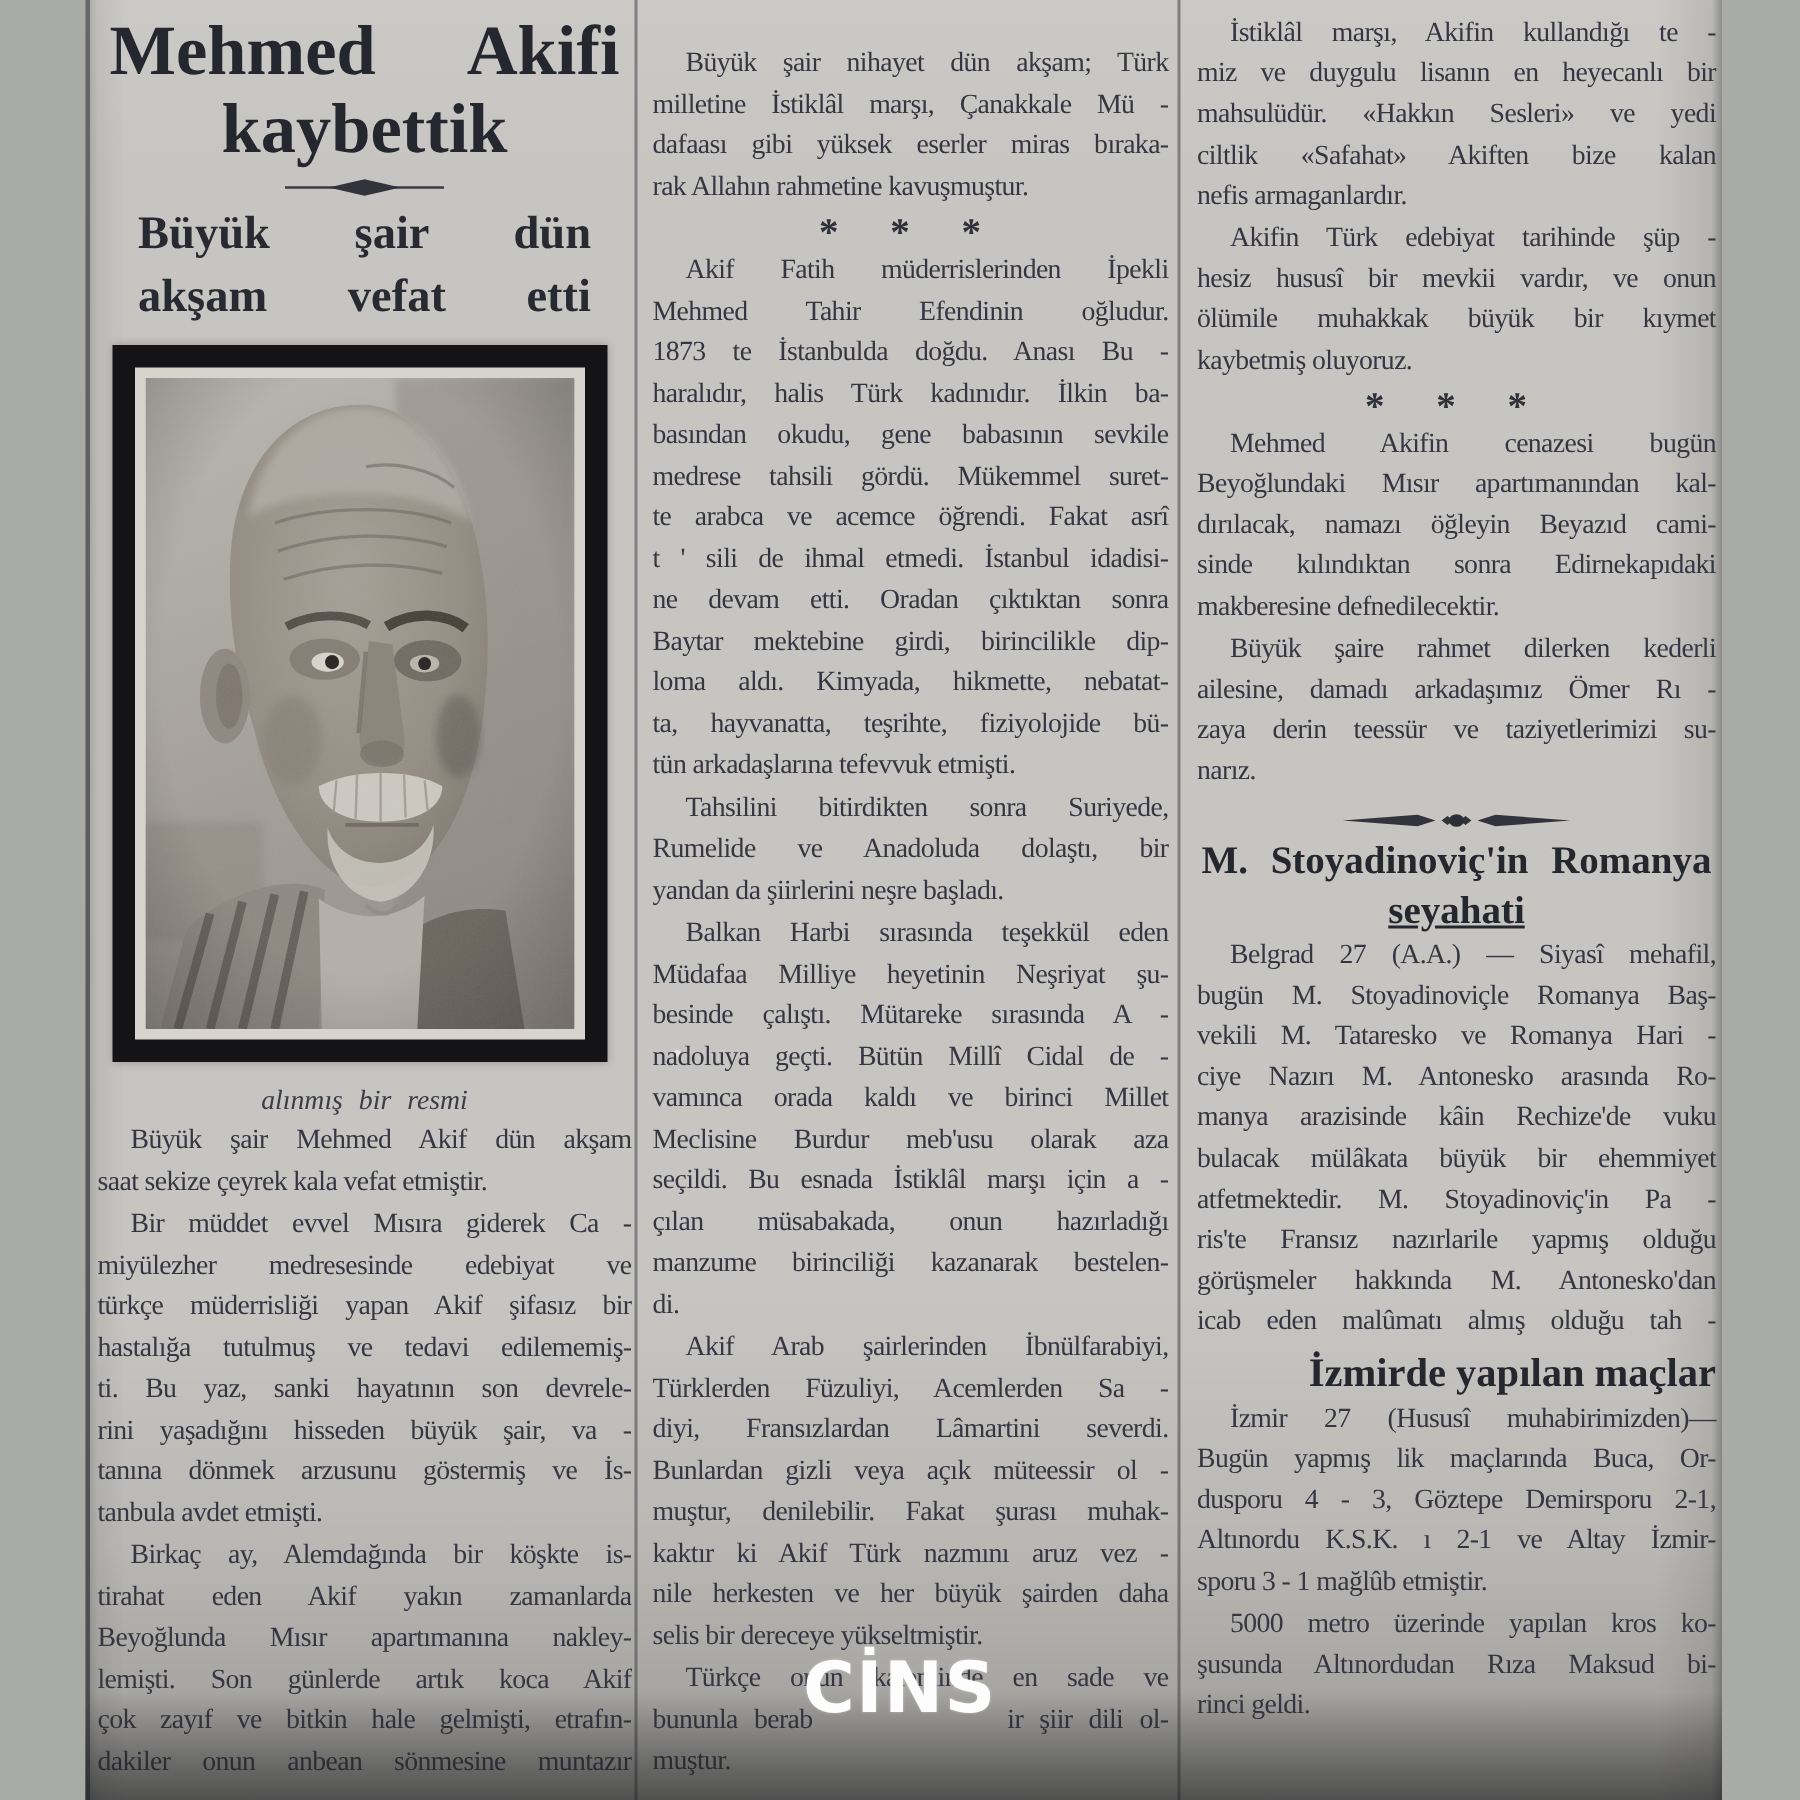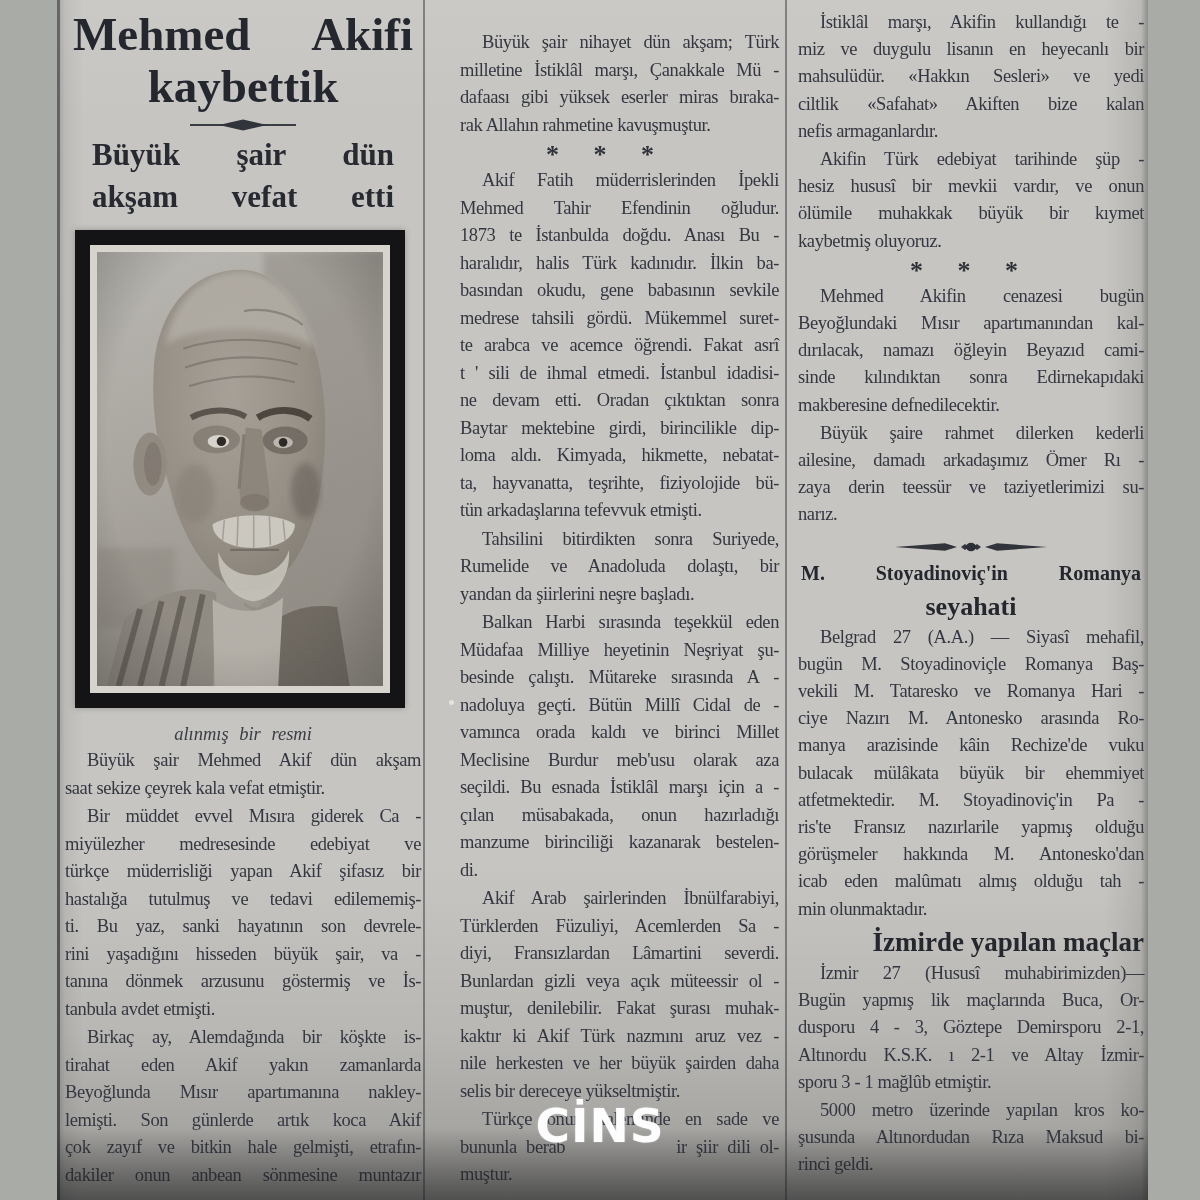--- a/index.html
+++ b/index.html
@@ -49,32 +49,32 @@
   .cap2{text-align:center;word-spacing:6px;}
 
   
   .body-text{margin-top:1px;}
   .body-text .para{margin:0 0 1px 0;}
   .line{
     font-size:18.5px;letter-spacing:-0.4px;white-space:nowrap;
     text-align:justify;text-align-last:justify;text-justify:inter-word;
   }
   .col-left .line{line-height:27.5px;}
-  .col-mid .line{line-height:27.5px;margin-left:25px;}
+  .col-mid .line{line-height:27.5px;}
   .col-right .line{line-height:27.2px;}
   .line.last{text-align:left;text-align-last:left;}
   .line.first{text-indent:22px;}
 
   .stars{height:26px;line-height:30px;text-align:center;font-weight:bold;
     font-size:26px;letter-spacing:14px;color:#2e3138;overflow:visible;}
 
   .ornament2{display:block;margin:10px auto 2px;}
   .rhead{margin:0 auto;width:340px;font-weight:bold;color:#24272e;}
-  .rh1{font-size:20px;line-height:33px;white-space:nowrap;text-align:justify;text-align-last:justify;}
-  .rh2{font-size:26px;line-height:33px;text-align:center;}
+  .rh1{font-size:26px;line-height:33px;white-space:nowrap;text-align:justify;text-align-last:justify;}
+  .rh2{font-size:26px;line-height:33px;text-align:center;text-decoration:underline;}
   .rhead2{margin:2px auto 0;font-size:27px;line-height:34px;font-weight:bold;
     text-align:right;color:#24272e;white-space:nowrap;}
 
   .bottom-shade{position:absolute;left:0;right:0;bottom:0;height:72px;z-index:6;pointer-events:none;
     background:linear-gradient(180deg, rgba(22,22,24,0) 0%, rgba(22,22,24,.22) 45%, rgba(24,24,26,.50) 100%);}
   .cins{
     position:absolute;left:50%;top:1098px;transform:translateX(-50%);
     z-index:7;color:#fdfdfd;font-family:"DejaVu Sans", sans-serif;
     font-weight:bold;font-size:47px;letter-spacing:1px;
     text-shadow:0 0 2px rgba(255,255,255,.35);
@@ -332,21 +332,20 @@
             <div class="line first">Belgrad 27 (A.A.) — Siyasî mehafil,</div>
             <div class="line">bugün M. Stoyadinoviçle Romanya Baş-</div>
             <div class="line">vekili M. Tataresko ve Romanya Hari -</div>
             <div class="line">ciye Nazırı M. Antonesko arasında Ro-</div>
             <div class="line">manya arazisinde kâin Rechize'de vuku</div>
             <div class="line">bulacak mülâkata büyük bir ehemmiyet</div>
             <div class="line">atfetmektedir. M. Stoyadinoviç'in Pa -</div>
             <div class="line">ris'te Fransız nazırlarile yapmış olduğu</div>
             <div class="line">görüşmeler hakkında M. Antonesko'dan</div>
             <div class="line">icab eden malûmatı almış olduğu tah -</div>
-            <div class="line last">min olunmaktadır.</div>
           </div>
         </div>
 
       <div class="rhead2">İzmirde yapılan maçlar</div>
       <div class="body-text">
           <div class="para">
             <div class="line first">İzmir 27 (Hususî muhabirimizden)—</div>
             <div class="line">Bugün yapmış lik maçlarında Buca, Or-</div>
             <div class="line">dusporu 4 - 3, Göztepe Demirsporu 2-1,</div>
             <div class="line">Altınordu K.S.K. ı 2-1 ve Altay İzmir-</div>

